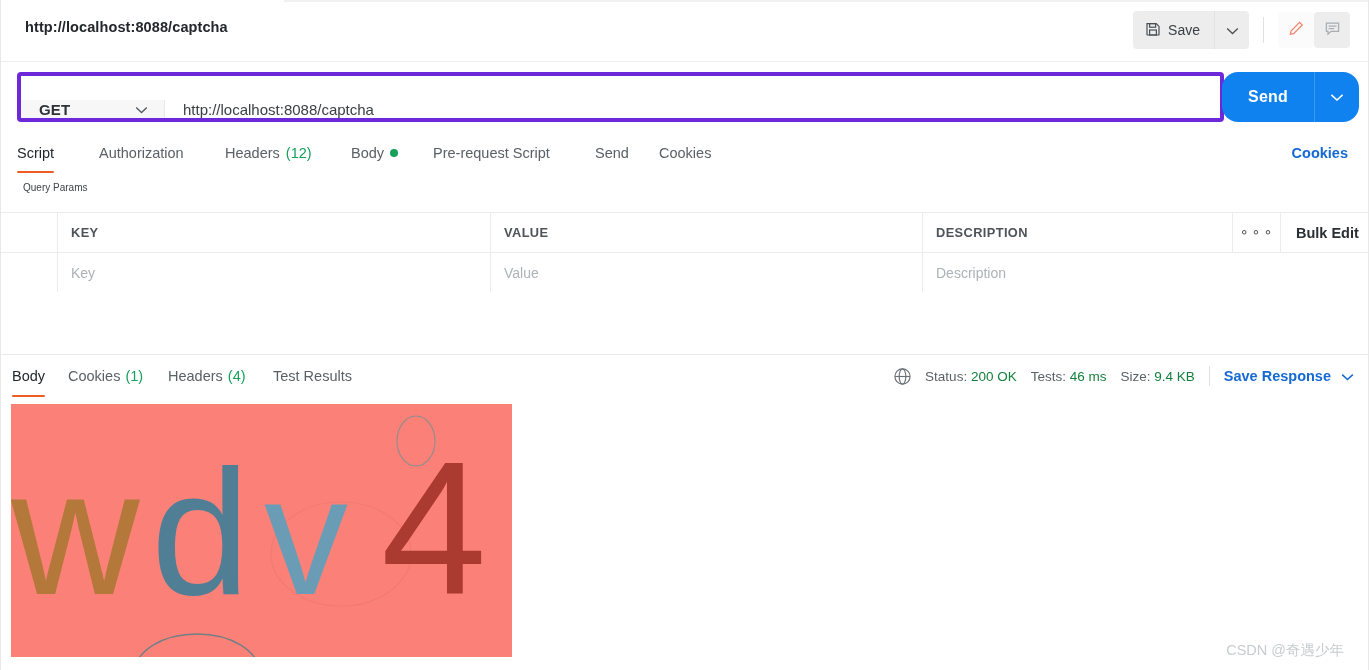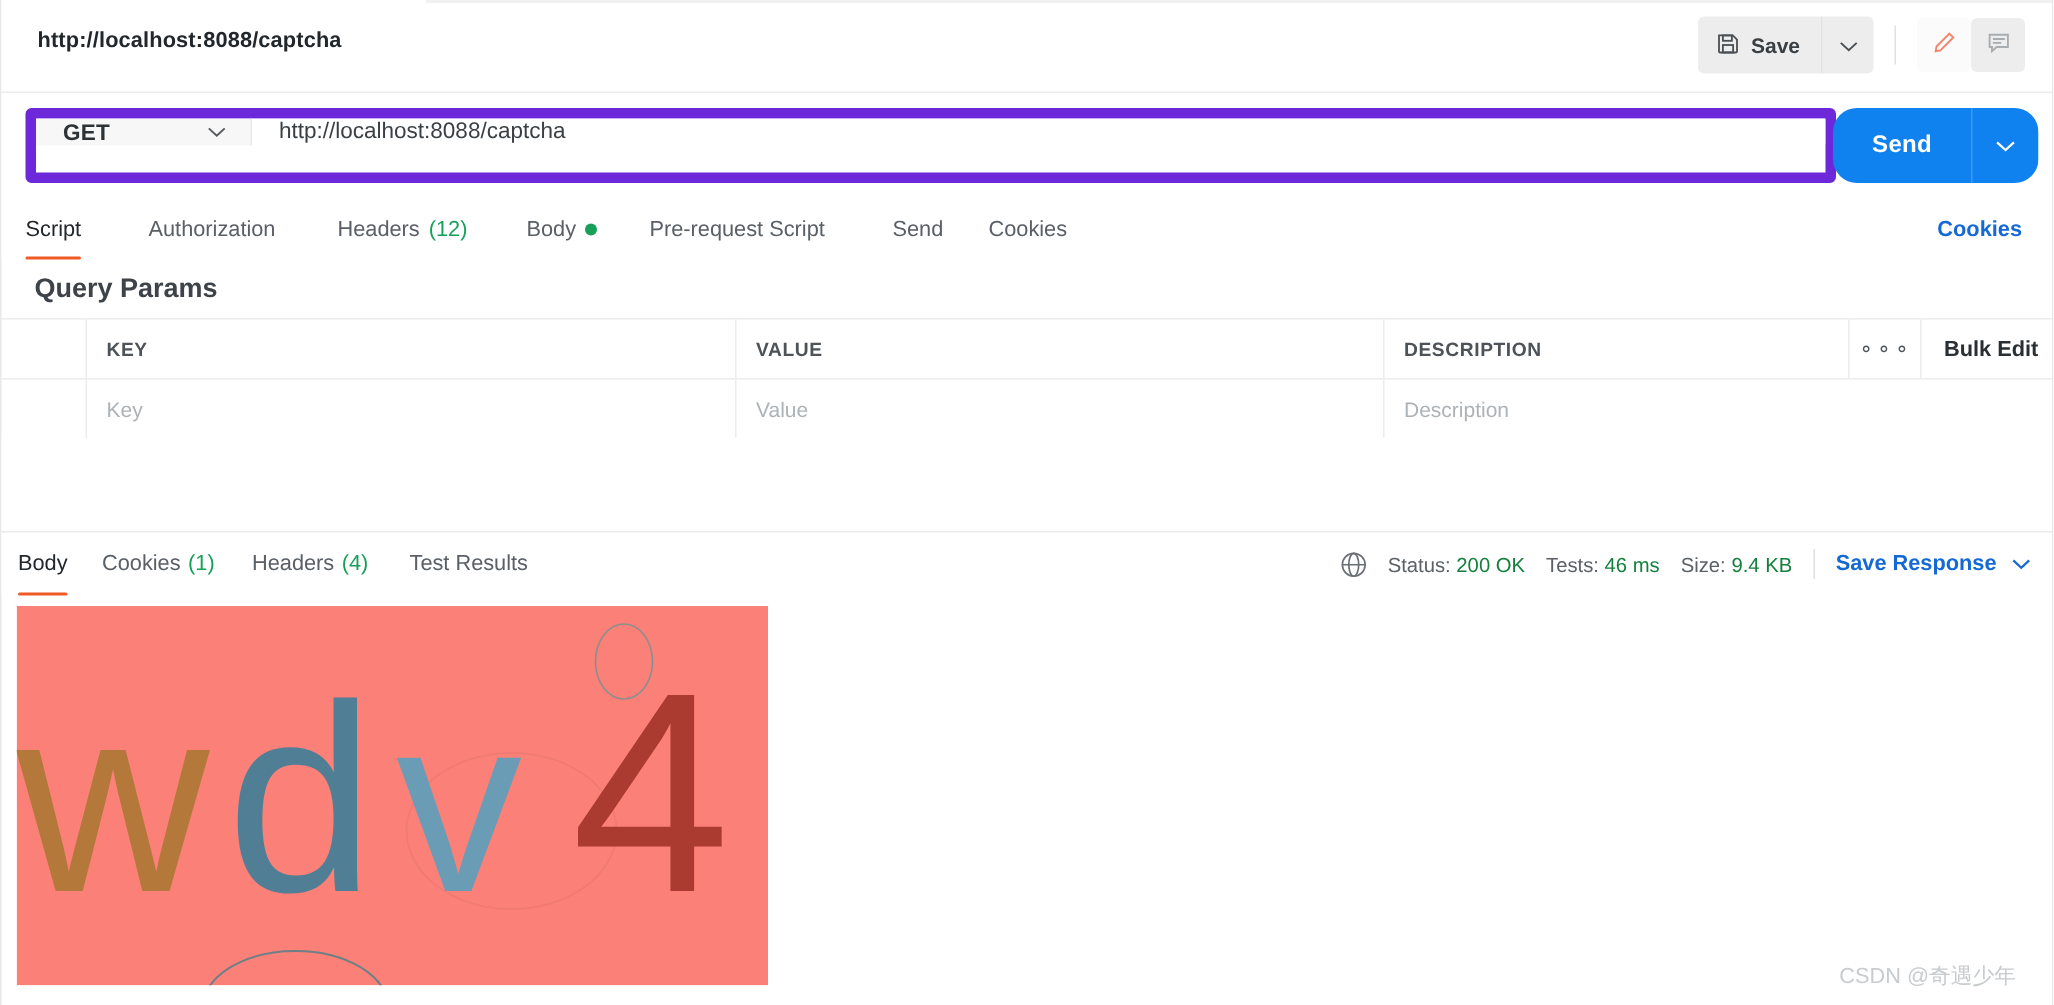--- a/index.html
+++ b/index.html
@@ -37,21 +37,21 @@
     position: absolute; right: 18px; top: 11px;
     display: flex; align-items: center; gap: 0;
   }
   .save-group { display: flex; align-items: center; }
   .btn-save {
     display: flex; align-items: center; gap: 7px;
     height: 38px; padding: 0 14px 0 12px;
     background: #ededed; border: none;
     border-radius: 4px 0 0 4px;
     font-family: "Liberation Sans", sans-serif;
-    font-size: 14px; font-weight: bold; color: #3a3f43;
+    font-size: 14px; font-weight: normal; color: #3a3f43;
     cursor: pointer;
   }
   .btn-save-caret {
     width: 35px; height: 38px;
     background: #ededed; border: none;
     border-left: 1px solid #e2e2e2;
     border-radius: 0 4px 4px 0;
     display: flex; align-items: center; justify-content: center;
     cursor: pointer;
   }
@@ -67,22 +67,22 @@
   .icon-btn.muted { background: #ededed; }
 
   
   .reqrow {
     position: absolute; left: 0; top: 62px; right: 0; height: 70px;
     background: #fff;
   }
   .url-wrap {
     position: absolute; left: 16px; top: 10px;
     width: 1207px; height: 50px;
-    border: 7px solid #6d28d9; border-radius: 4px;
-    display: flex; align-items: flex-start; overflow: hidden;
+    border: 4px solid #6d28d9; border-radius: 4px;
+    display: flex; align-items: flex-end; overflow: hidden;
     background: #fff;
   }
   .method-sel {
     width: 144px; background: #f7f7f7;
     border-right: 1px solid #e9e9e9;
     display: flex; align-items: center; justify-content: space-between;
     padding: 0 16px 0 18px; cursor: pointer;
   }
   .method-sel .m-label { font-size: 15px; font-weight: bold; color: #2d3236; letter-spacing: .2px; }
   .url-input {
@@ -129,21 +129,21 @@
   }
   .cookies-link {
     position: absolute; right: 20px; top: 0; height: 41px;
     display: flex; align-items: center;
     color: #1469d4; font-size: 14.5px; font-weight: bold; cursor: pointer;
   }
 
   
   .qp-title {
     position: absolute; left: 22px; top: 182px;
-    font-size: 18px; font-weight: bold; color: #3d4348;
+    font-size: 10px; font-weight: normal; color: #3d4348;
   }
   .ptable {
     position: absolute; left: 0; top: 212px; right: 0;
     border-top: 1px solid #ececec;
   }
   .prow {
     display: flex; height: 40px; border-bottom: 1px solid #ececec;
   }
   .pcell { display: flex; align-items: center; border-right: 1px solid #ececec; }
   .pcell.c-check { width: 57px; border-right: 1px solid #ececec; }

